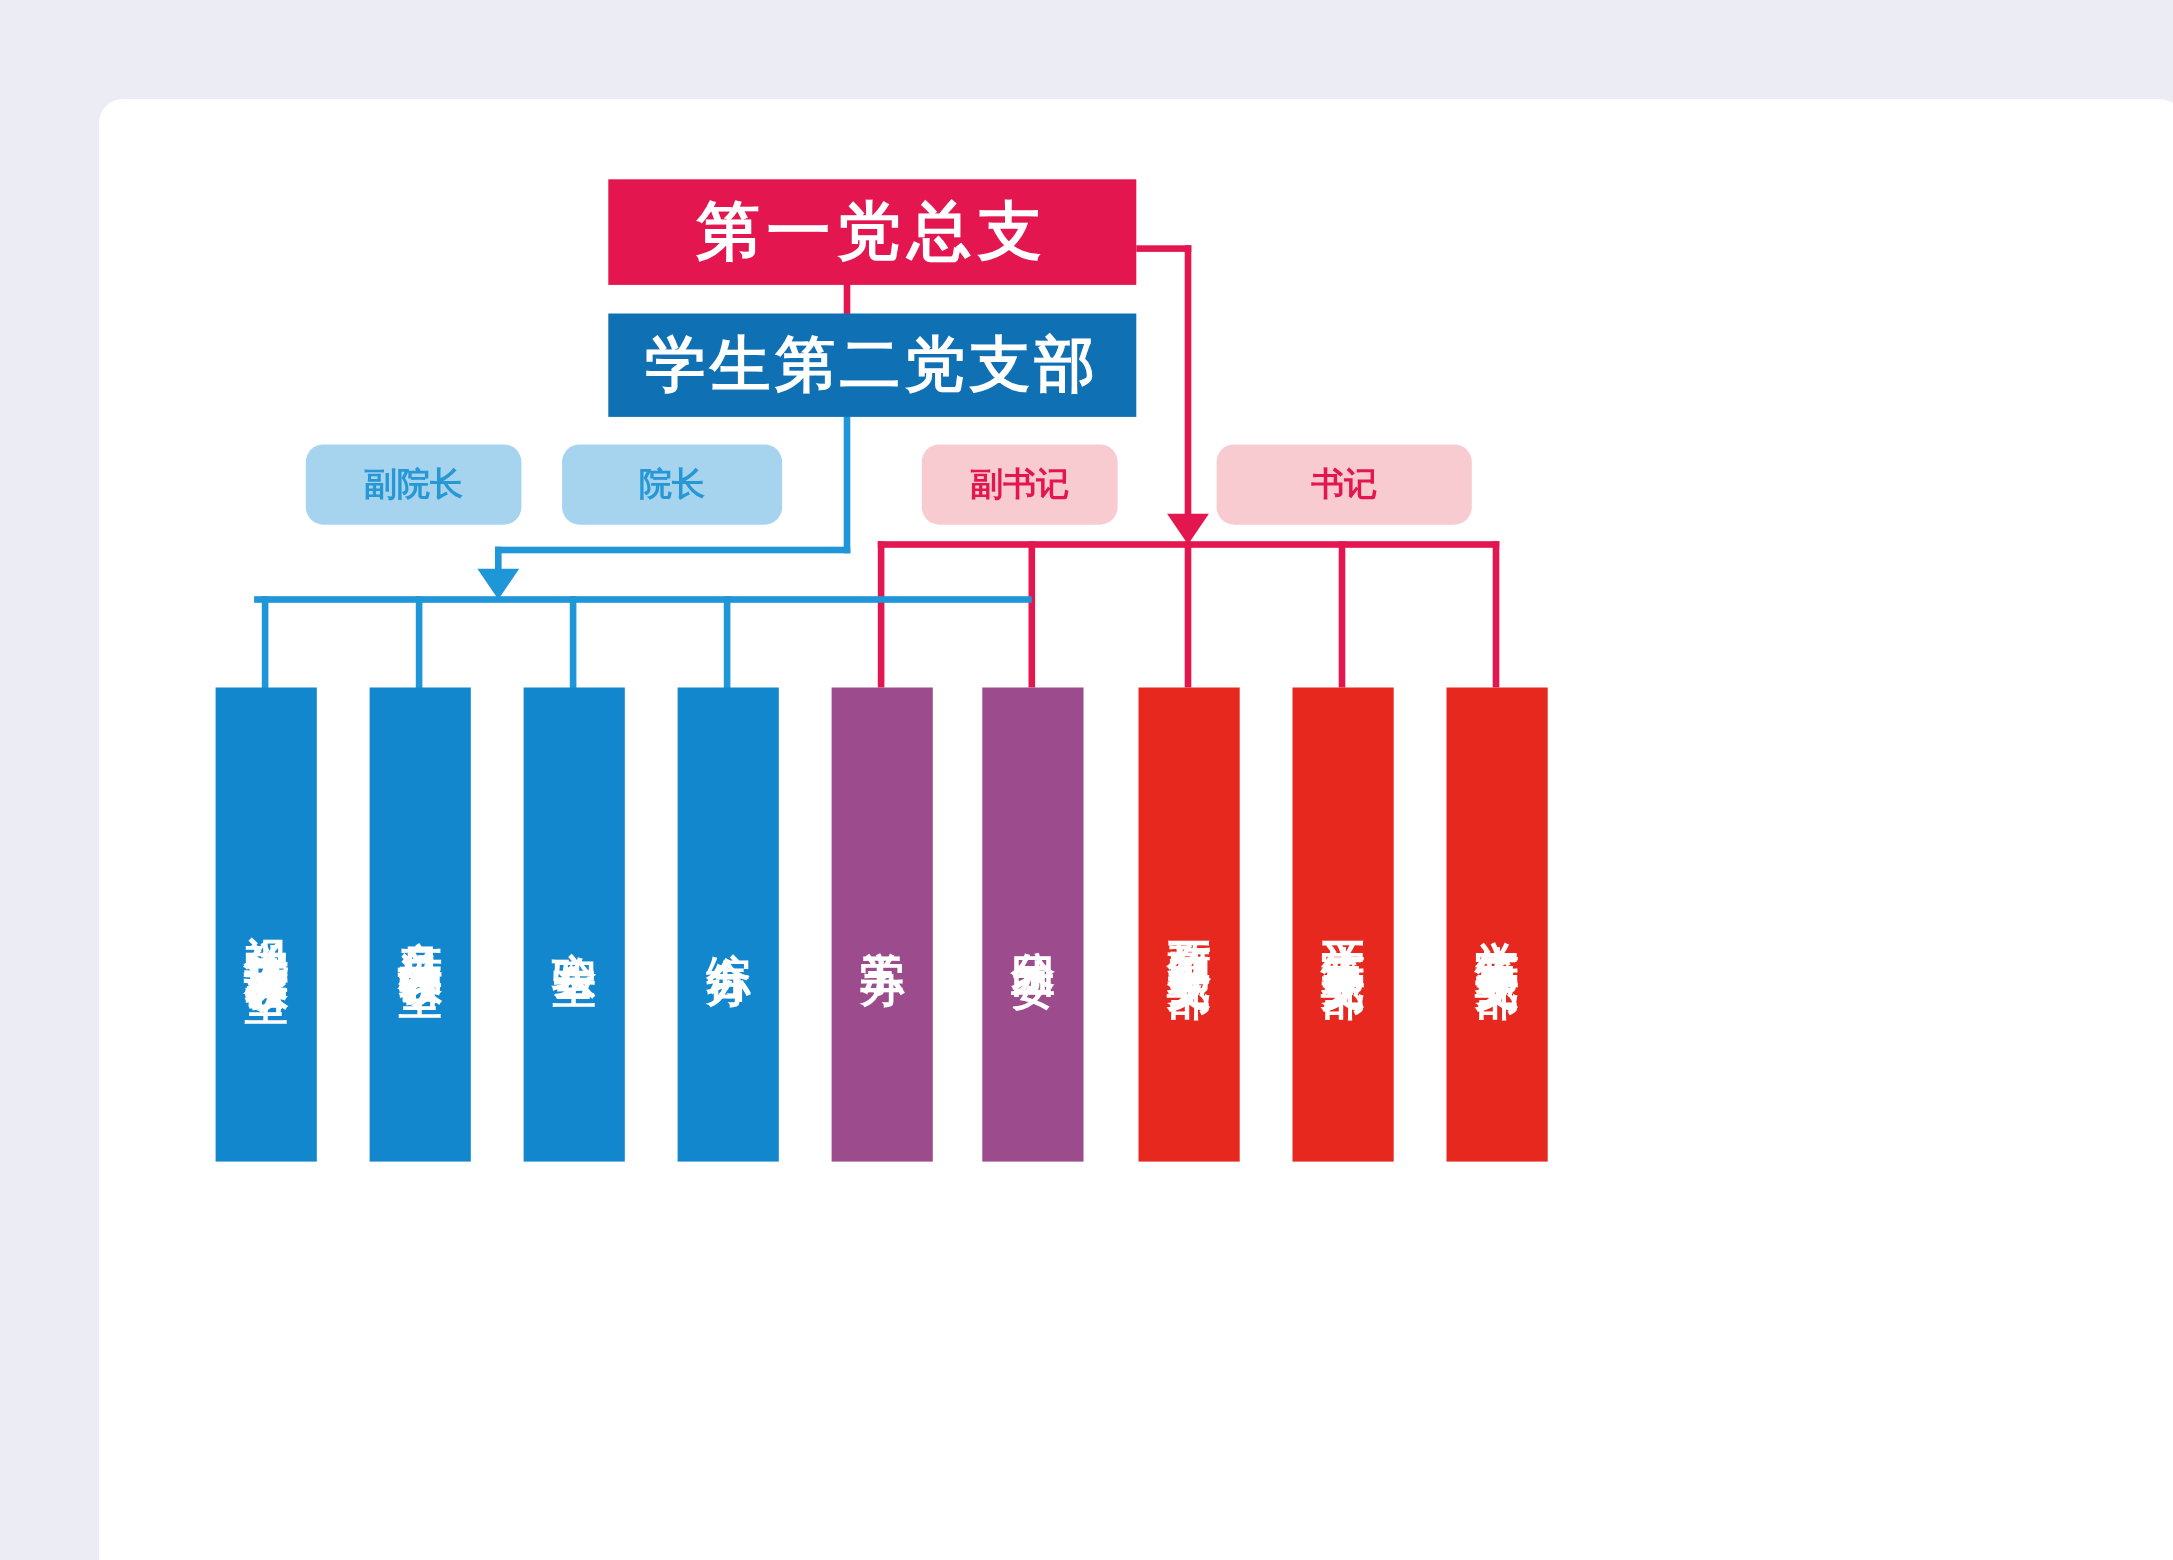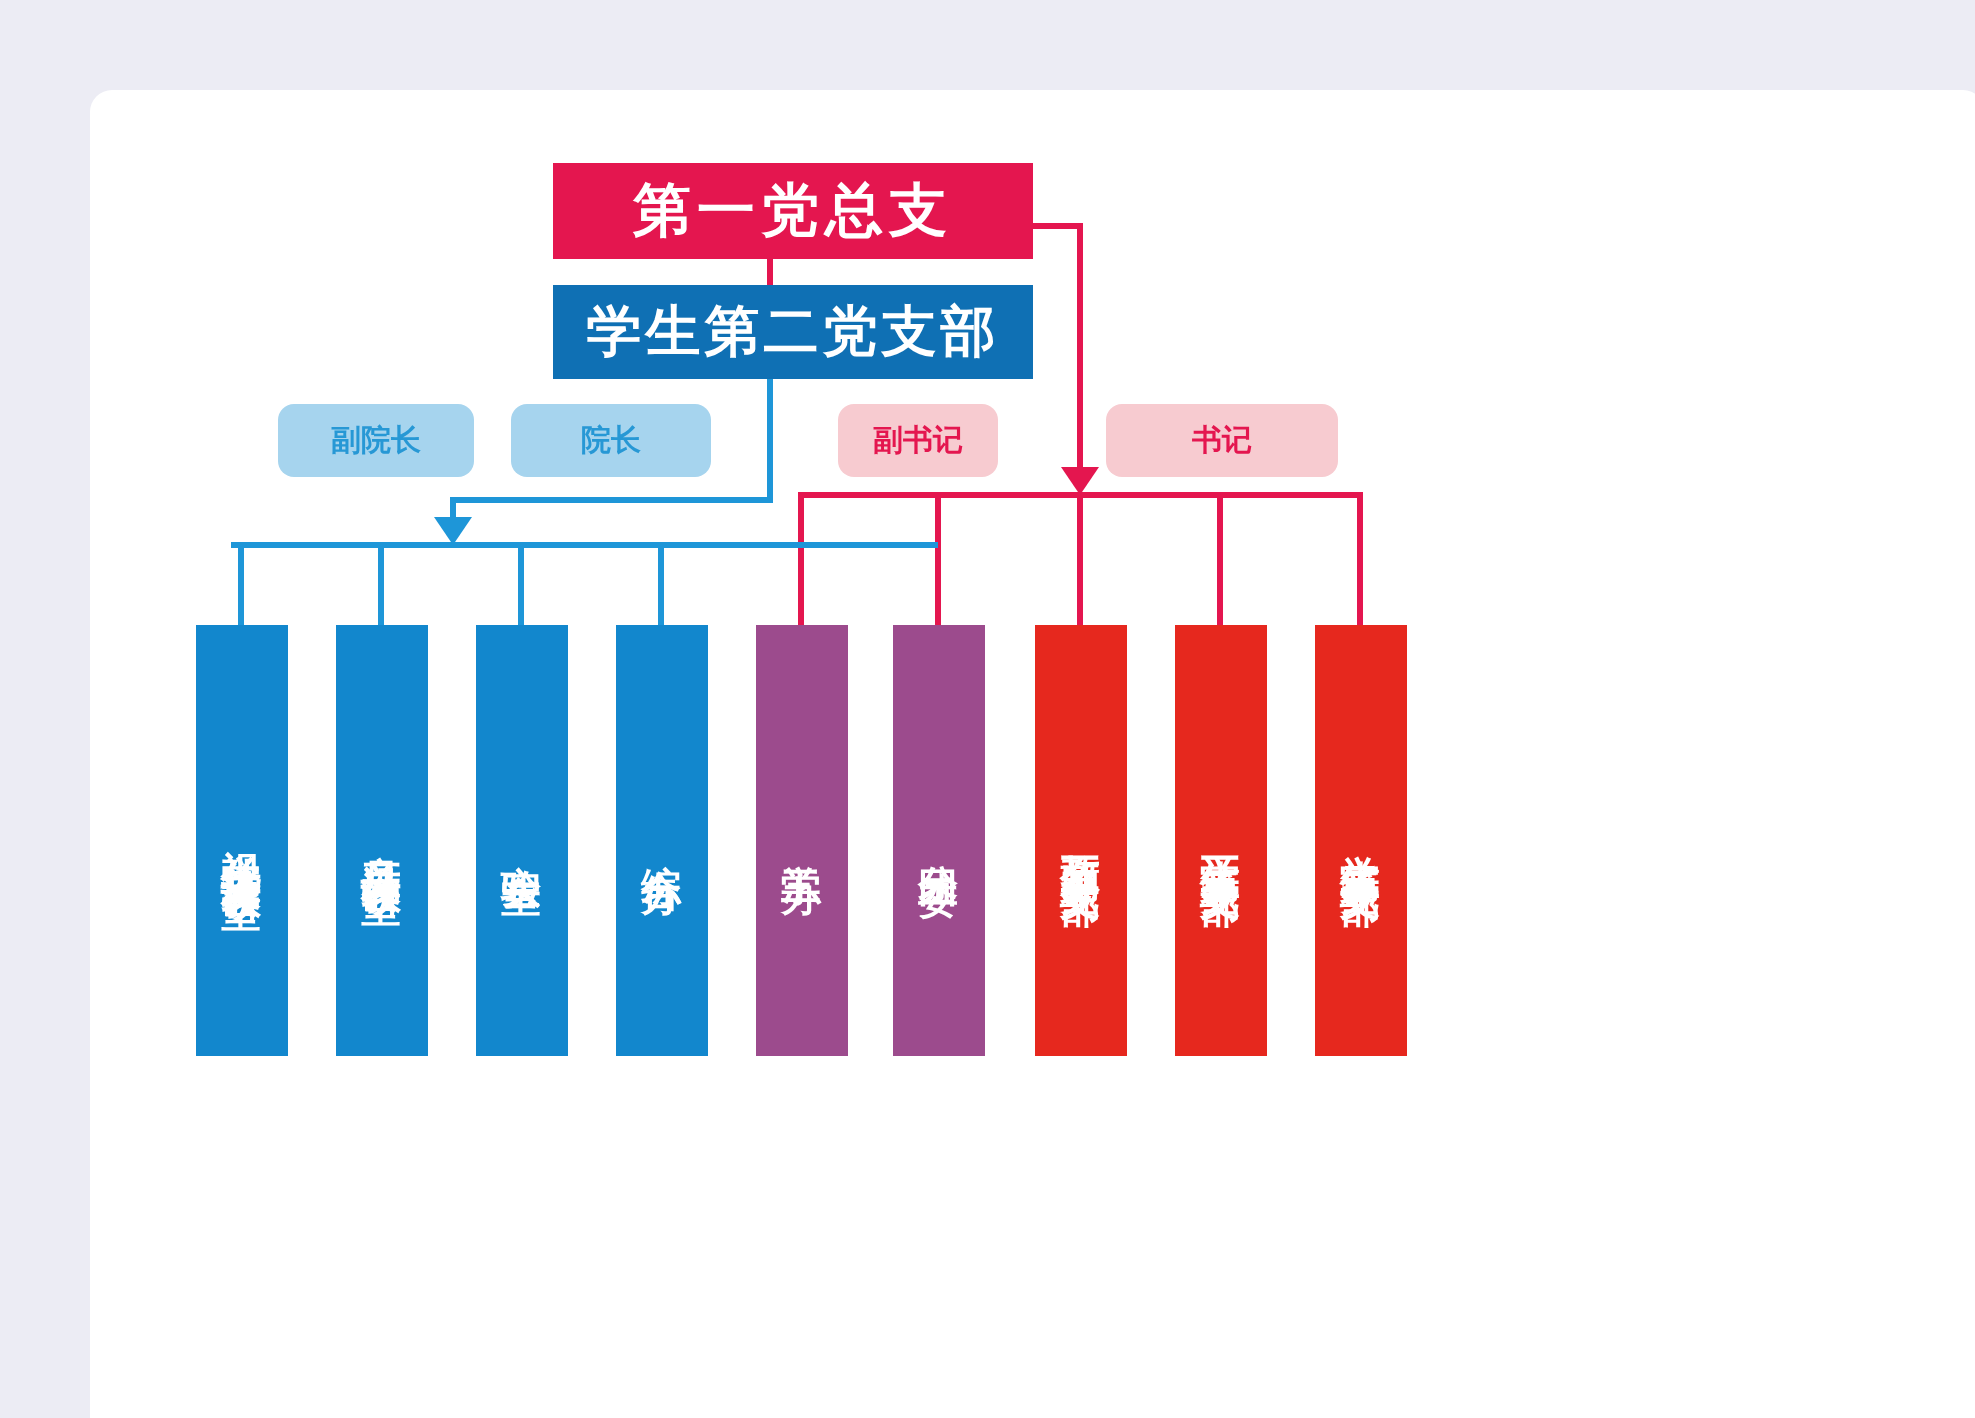--- a/index.html
+++ b/index.html
@@ -70,21 +70,21 @@
 <div class="line blue" style="left:190px; top:494px; width:6px; height:86px;"></div>
 <div class="line blue" style="left:330px; top:494px; width:6px; height:86px;"></div>
 <div class="line blue" style="left:470px; top:494px; width:6px; height:86px;"></div>
 <div class="line blue" style="left:610px; top:494px; width:6px; height:86px;"></div>
 
 <div class="node top-box">第一党总支</div>
 <div class="node college-box">学生第二党支部</div>
 
 <div class="chip blue" style="left:230px; width:196px;">副院长</div>
 <div class="chip blue" style="left:463px; width:200px;">院长</div>
-<div class="chip pink" style="left:790px; width:160px;">副书记</div>
+<div class="chip pink" style="left:790px; width:178px;">副书记</div>
 <div class="chip pink" style="left:1058px; width:232px;">书记</div>
 
 <div class="dept blue" style="left:148px;">视觉传达设计教研室</div>
 <div class="dept blue" style="left:288px;">产品设计教研室</div>
 <div class="dept blue" style="left:428px;">实验室</div>
 <div class="dept blue" style="left:568px;">综合办</div>
 <div class="dept purple" style="left:708px;">学工办</div>
 <div class="dept purple" style="left:845px;">分团委</div>
 <div class="dept red" style="left:987px;">教师第一党支部</div>
 <div class="dept red" style="left:1127px;">学生第一党支部</div>

